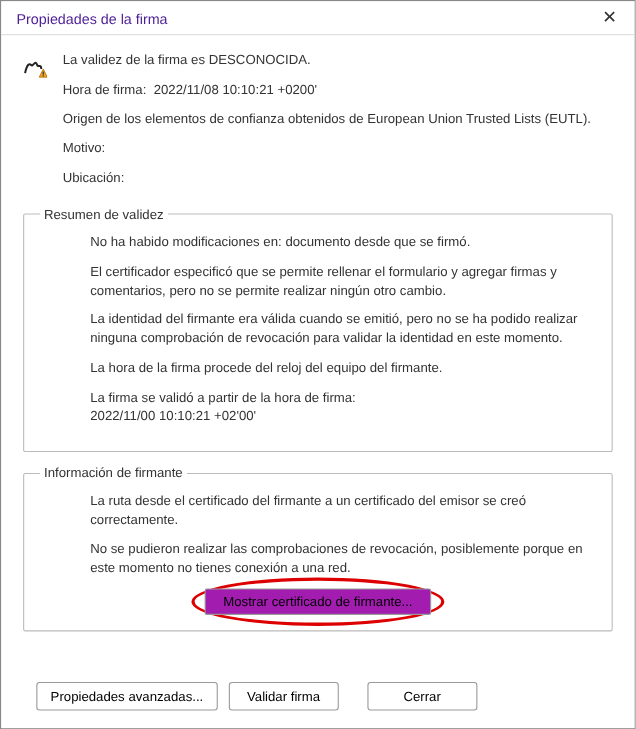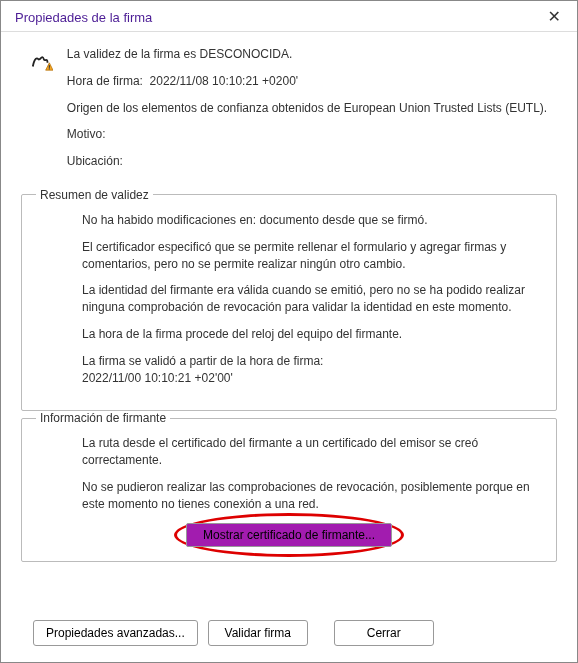--- a/index.html
+++ b/index.html
@@ -46,36 +46,36 @@
     }
     .content {
       padding: 14px 20px 10px 20px;
       flex: 1;
       overflow: hidden;
     }
     .top-section {
       display: flex;
       gap: 14px;
       margin-bottom: 8px;
-      justify-content: center;
     }
     .sig-icon {
       width: 22px;
       height: 22px;
       flex-shrink: 0;
       margin-top: 4px;
     }
     .top-text p {
       margin-bottom: 10px;
       line-height: 1.4;
     }
     fieldset {
       border: 1px solid #bbb;
       border-radius: 2px;
       padding: 10px 14px 14px 14px;
+      margin-bottom: 12px;
     }
     legend {
       padding: 0 4px;
       font-size: 12px;
       color: #333;
     }
     .inner-text {
       padding-left: 46px;
     }
     .inner-text p {

